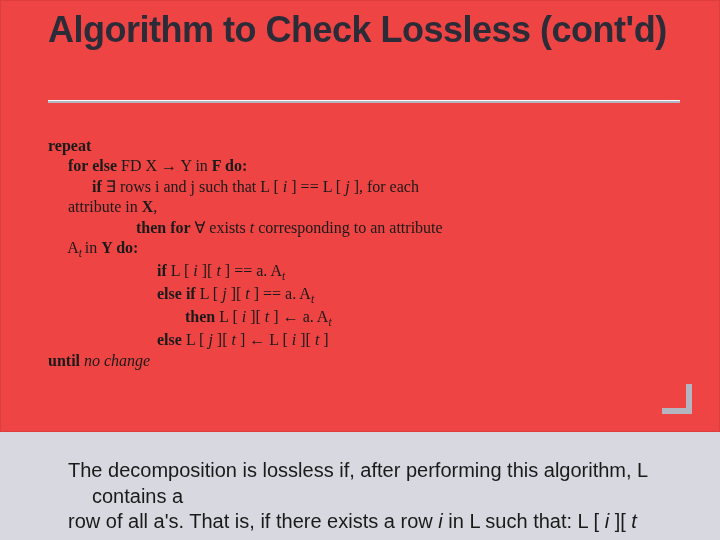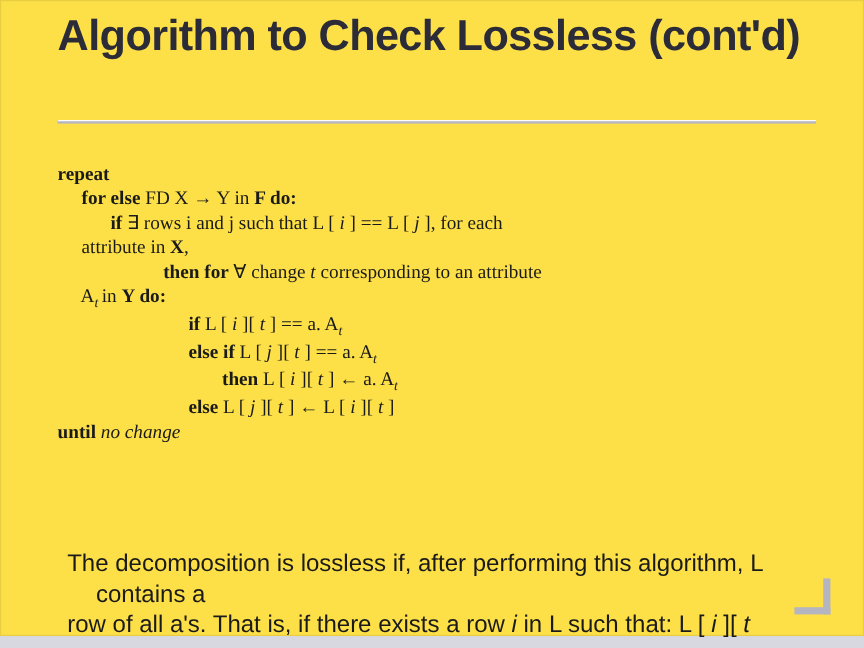--- a/index.html
+++ b/index.html
@@ -6,22 +6,22 @@
     margin: 0;
     padding: 0;
     width: 720px;
     height: 540px;
     background: #d8d8e0;
     overflow: hidden;
   }
   .slide {
     position: relative;
     width: 720px;
-    height: 530px;
-    background: #fde047;
+    height: 432px;
+    background: #ef4444;
     font-family: Arial, Helvetica, sans-serif;
     box-shadow: inset 0 0 0 1px rgba(0,0,0,0.08);
   }
   .title {
     position: absolute;
     left: 48px;
     top: 10px;
     right: 32px;
     font-family: Arial, Helvetica, sans-serif;
     font-weight: 700;
@@ -57,21 +57,21 @@
     line-height: 1.28;
     color: #1a1a1a;
     font-family: Liberation Serif, serif;
   }
   .line { display: block; white-space: pre; }
   .b { font-weight: 700; }
   .i { font-style: italic; }
   .block-inner { margin-left: 109px; }
   .conclusion {
     position: absolute;
-    left: 32px;
+    left: 44px;
     right: 30px;
     top: 458px;
     font-size: 20px;
     line-height: 1.28;
     color: #1a1a1a;
   }
   .concl2 { padding-left: 24px; text-indent: -24px; margin-left: 24px; display: block; }
   .sub { vertical-align: sub; font-size: 0.72em; }
 </style>
 </head>
@@ -84,21 +84,21 @@
 
   <div class="body">
     <span class="line"><span class="b">repeat</span></span>
 
     <span class="line">     <span class="b">for else</span><span> FD X </span><span>→</span><span> Y in </span><span class="b">F</span><span class="b"> do:</span></span>
 
     <span class="line">           <span class="b">if </span><span>∃</span><span> rows i and j such that L [ </span><span class="i">i</span><span> ] == L [ </span><span class="i">j</span><span> ], for each</span></span>
 
     <span class="line">     <span>attribute in </span><span class="b">X</span><span>,</span></span>
 
-    <span class="line">                      <span class="b">then for </span><span>∀</span><span> change </span><span class="i">t</span><span> corresponding to an attribute</span></span>
+    <span class="line">                      <span class="b">then for </span><span>∀</span><span> exists </span><span class="i">t</span><span> corresponding to an attribute</span></span>
 
     <span class="line">     <span>A</span><span class="i sub">t </span><span>in </span><span class="b">Y</span><span class="b"> do:</span></span>
 
     <div class="block-inner">
       <span class="line"><span class="b">if</span><span> L [ </span><span class="i">i</span><span> ][ </span><span class="i">t</span><span> ] == a. </span><span>A</span><span class="i sub">t</span></span>
 
 
       <span class="line"><span class="b">else if</span><span> L [ </span><span class="i">j</span><span> ][ </span><span class="i">t</span><span> ] == a. </span><span>A</span><span class="i sub">t</span></span>
 
       <span class="line">       <span class="b">then</span><span> L [ </span><span class="i">i</span><span> ][ </span><span class="i">t</span><span> ] </span><span>←</span><span> a. </span><span>A</span><span class="i sub">t</span></span>

